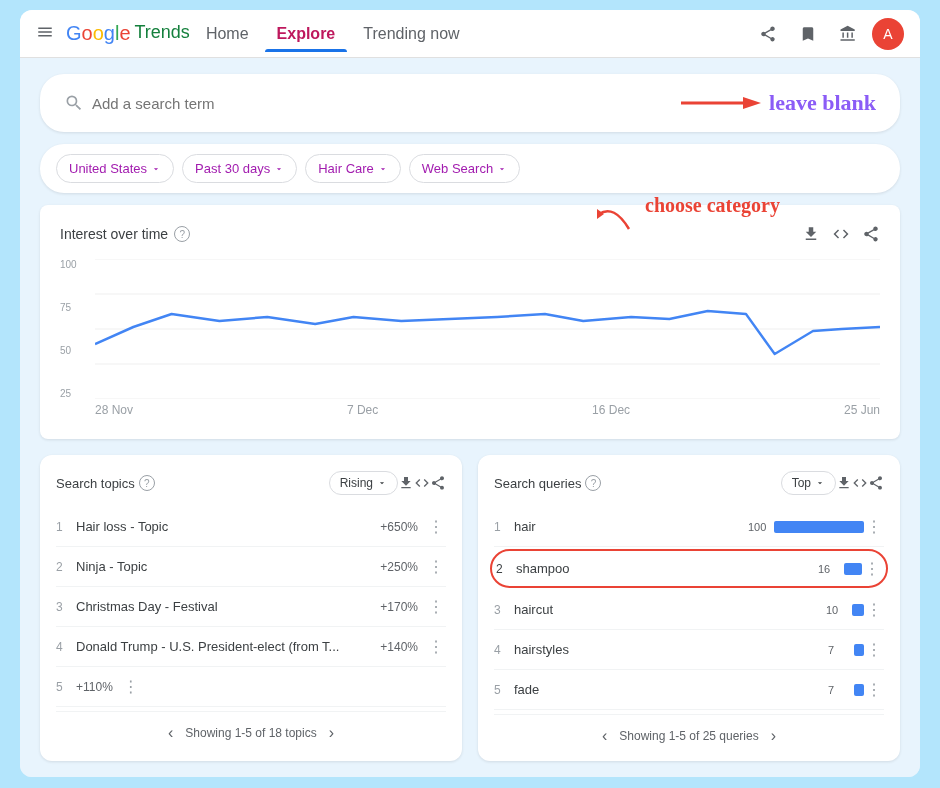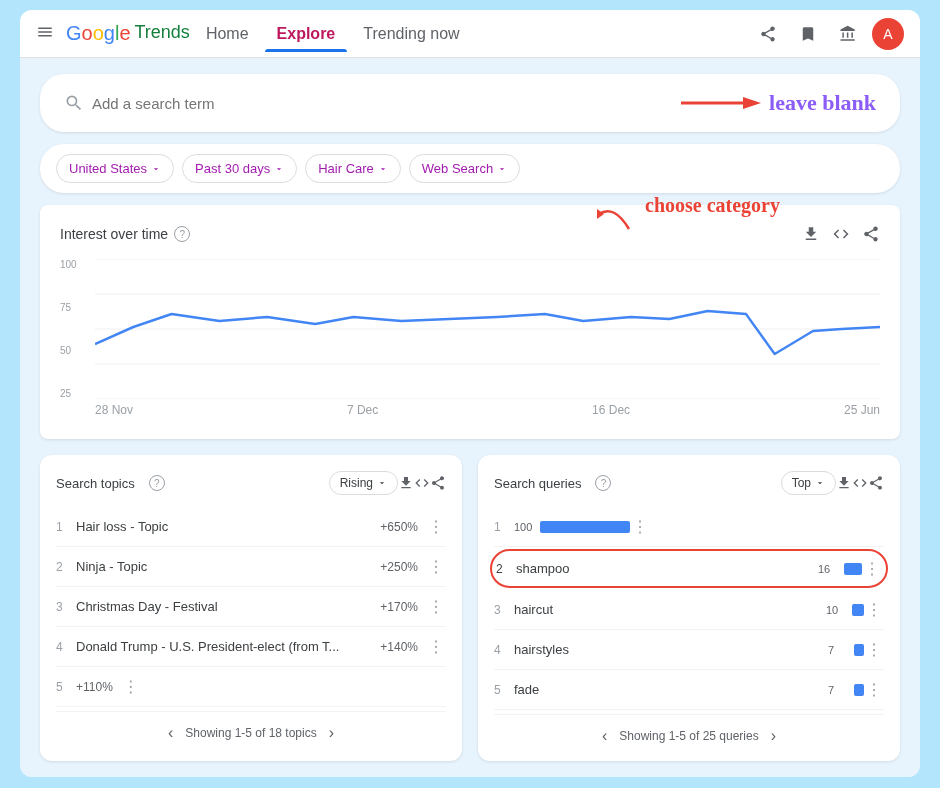--- a/index.html
+++ b/index.html
@@ -246,21 +246,21 @@
       display: flex;
       align-items: center;
       justify-content: space-between;
       margin-bottom: 12px;
     }
     .card-title {
       font-size: 13px;
       color: #3c4043;
       display: flex;
       align-items: center;
-      gap: 14px;
+      gap: 4px;
     }
     .card-controls {
       display: flex;
       align-items: center;
     }
     .sort-chip {
       border: 1px solid #dadce0;
       border-radius: 16px;
       padding: 4px 10px;
       font-size: 12px;
@@ -587,20 +587,21 @@
                 <path d="M9.4 16.6L4.8 12l4.6-4.6L8 6l-6 6 6 6 1.4-1.4zm5.2 0l4.6-4.6-4.6-4.6L16 6l6 6-6 6-1.4-1.4z"></path>
               </svg>
             <svg width="16" height="16" viewBox="0 0 24 24" fill="#5f6368">
                 <path d="M18 16.08c-.76 0-1.44.3-1.96.77L8.91 12.7c.05-.23.09-.46.09-.7s-.04-.47-.09-.7l7.05-4.11c.54.5 1.25.81 2.04.81 1.66 0 3-1.34 3-3s-1.34-3-3-3-3 1.34-3 3c0 .24.04.47.09.7L8.04 9.81C7.5 9.31 6.79 9 6 9c-1.66 0-3 1.34-3 3s1.34 3 3 3c.79 0 1.5-.31 2.04-.81l7.12 4.16c-.05.21-.08.43-.08.65 0 1.61 1.31 2.92 2.92 2.92 1.61 0 2.92-1.31 2.92-2.92s-1.31-2.92-2.92-2.92z"></path>
               </svg>
           </div>
         </div>
 
         <div class="list-item">
           <span class="item-rank">1</span>
+          <span class="item-name">hair</span>
           <div class="bar-container">
             <span class="bar-value">100</span>
             <div class="bar" style="width:90px;"></div>
           </div>
           <span class="item-more">⋮</span>
         </div>
         <div class="list-item shampoo-row">
           <span class="item-rank">2</span>
           <span class="item-name">shampoo</span>
           <div class="bar-container">

